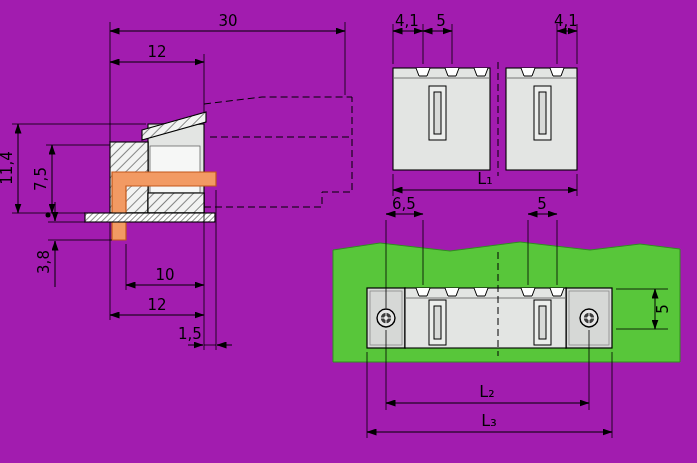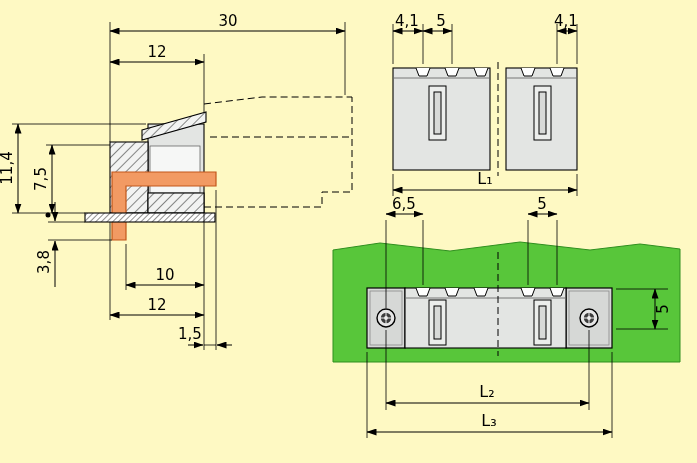--- a/index.html
+++ b/index.html
@@ -1,16 +1,16 @@
 <!DOCTYPE html>
 <html><head>
 <meta charset="utf-8">
 <style>
   html,body{margin:0;padding:0;background:#ffffff;}
-  .stage{position:relative;width:697px;height:463px;background:#fef9c3;overflow:hidden;
+  .stage{position:relative;width:697px;height:463px;background:#a21caf;overflow:hidden;
          font-family:"DejaVu Sans","Liberation Sans",sans-serif;}
   svg{position:absolute;left:0;top:0;}
   .body-fill{fill:#e3e5e3;stroke:#000;stroke-width:1.1;}
   .metal-fill{fill:#d6d8d6;stroke:#000;stroke-width:1.2;}
   .hatch{fill:url(#hatch);stroke:#000;stroke-width:1.1;}
   .hatch-dense{fill:url(#hatchDense);stroke:#000;stroke-width:1.1;}
   .pin{fill:#f29a63;stroke:#c2571a;stroke-width:1.2;}
   .ext{stroke:#000;stroke-width:0.8;fill:none;}
   .thin{stroke:#5a5a5a;stroke-width:0.8;fill:none;}
   .dim{stroke:#000;stroke-width:1;fill:none;marker-start:url(#arr);marker-end:url(#arr);}

